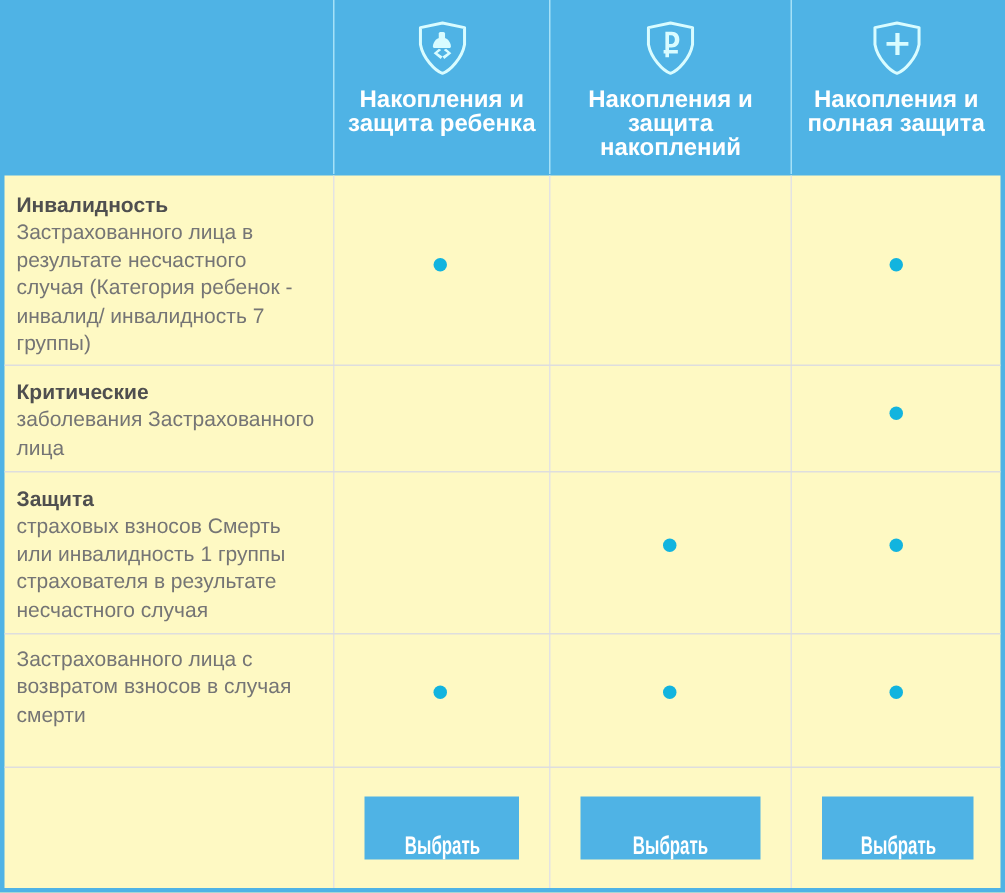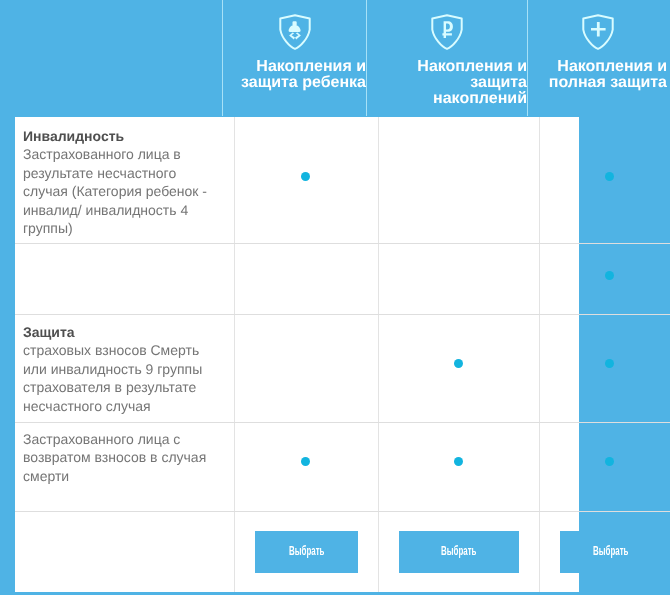--- a/index.html
+++ b/index.html
@@ -14,35 +14,35 @@
 
   
   .headerband{position:absolute;left:0;top:0;width:670px;height:116px;background:#4fb3e5;}
   .hsep{position:absolute;top:0;width:1px;height:116px;background:#a6e1f7;}
 
   .hcol{position:absolute;top:0;height:116px;}
   .hicon{position:absolute;left:0;width:100%;top:13px;height:37px;}
   .hicon svg{display:block;margin:0 auto;}
   .htitle{position:absolute;left:0;width:100%;
       color:#ffffff;font-weight:bold;font-size:16px;line-height:16px;
-      text-align:right;white-space:pre-line;}
+      text-align:center;white-space:pre-line;}
 
   
-  .table{position:absolute;left:3px;top:117px;width:564px;height:475px;background:#ffffff;margin-left:12px;}
+  .table{position:absolute;left:3px;top:117px;width:664px;height:475px;background:#fef9c3;}
   .vline{position:absolute;top:0;width:1px;height:475px;background:#e3e3e3;}
   .hline{position:absolute;left:0;width:664px;height:1px;background:#dedede;}
 
   .rowlabel{position:absolute;left:8px;width:200px;color:#757575;font-size:14px;line-height:18.5px;}
   .rowlabel b{color:#4f4f4f;font-weight:bold;display:block;}
 
   .dot{position:absolute;width:9px;height:9px;border-radius:50%;background:#12b4df;}
 
-  .btn{position:absolute;background:#4fb3e5;color:#fff;font-weight:bold;font-size:12px;
-       display:flex;align-items:center;justify-content:center;
-       border:0;font-family:"Liberation Sans",sans-serif;cursor:pointer;padding:12px;
+  .btn{position:absolute;background:#4fb3e5;color:#fff;font-weight:bold;font-size:17px;
+       display:flex;align-items:flex-end;justify-content:center;
+       border:0;font-family:"Liberation Sans",sans-serif;cursor:pointer;padding:0;
        line-height:1;}
   .btn span{display:inline-block;transform:scaleX(0.66) translateY(-1px);transform-origin:center;white-space:nowrap;}
 </style>
 </head>
 <body>
 
 <div class="page">
 
   <div class="headerband"></div>
   <div class="hsep" style="left:222px"></div>
@@ -89,24 +89,27 @@
     <div class="vline" style="left:219px"></div>
     <div class="vline" style="left:363px"></div>
     <div class="vline" style="left:524px"></div>
 
     <div class="hline" style="top:126px"></div>
     <div class="hline" style="top:197px"></div>
     <div class="hline" style="top:305px"></div>
     <div class="hline" style="top:394px"></div>
 
     <div class="rowlabel" style="top:9.8px">
-      <b>Инвалидность</b><span>Застрахованного лица в результате несчастного случая (Категория ребенок - инвалид/ инвалидность 4 группы)</span>
+      <b>Инвалидность</b><span>Застрахованного лица в результате несчастного случая (Категория ребенок - инвалид/ инвалидность 7 группы)</span>
+    </div>
+    <div class="rowlabel" style="top:134.8px">
+      <b>Критические</b><span>заболевания Застрахованного лица</span>
     </div>
     <div class="rowlabel" style="top:205.8px">
-      <b>Защита</b><span>страховых взносов Смерть или инвалидность 9 группы страхователя в результате несчастного случая</span>
+      <b>Защита</b><span>страховых взносов Смерть или инвалидность 1 группы страхователя в результате несчастного случая</span>
     </div>
     <div class="rowlabel" style="top:312.8px">
       <span>Застрахованного лица с возвратом взносов в случая смерти</span>
     </div>
 
     <div class="dot" style="left:286.0px;top:55.0px"></div>
     <div class="dot" style="left:590.2px;top:55.0px"></div>
     <div class="dot" style="left:590.2px;top:153.5px"></div>
     <div class="dot" style="left:439.2px;top:242.1px"></div>
     <div class="dot" style="left:590.2px;top:242.1px"></div>

